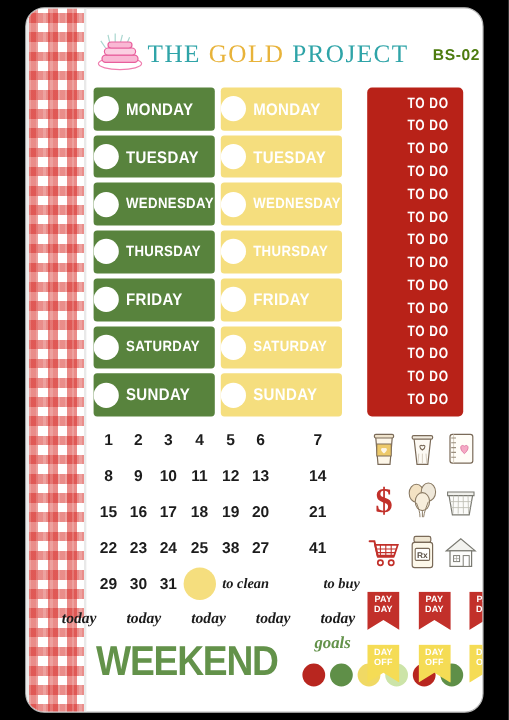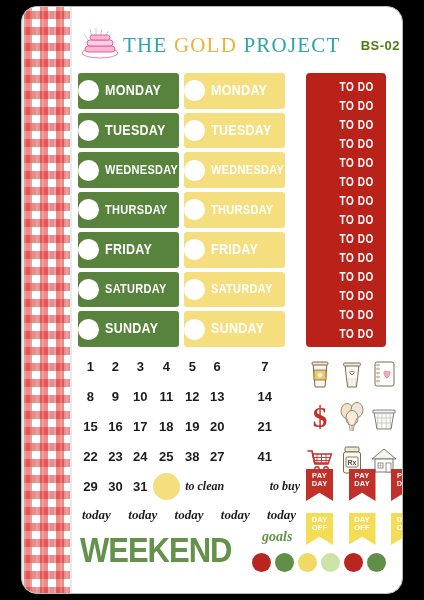--- a/index.html
+++ b/index.html
@@ -179,23 +179,24 @@
   }
   #label-to-clean { grid-column: 5 / 7; }
   #label-to-buy { grid-column: 7 / 8; margin-left: 40px; }
 
   
   #today-row {
     position: absolute;
     left: 56px; top: 496px;
     width: 222px; height: 24px;
     display: flex;
-    justify-content: space-between;
+    justify-content: flex-end;
     align-items: center;
     padding: 0 4px;
+    gap: 25px;
   }
   .today-label {
     font-family: "Liberation Serif", serif;
     font-style: italic;
     font-weight: bold;
     color: #1c1c1c;
     font-size: 13px;
   }
 
   
@@ -247,20 +248,21 @@
   .icon-cell { width: 30px; height: 32px; }
 
   
   .banner-row {
     position: absolute;
     left: 284px;
     width: 112px; height: 38px;
     display: flex;
     justify-content: space-between;
     align-items: flex-start;
+    margin-top: 24px;
   }
   #payday-row { top: 462px; }
   #dayoff-row { top: 506px; }
   .banner {
     width: 27px; height: 32px;
     display: flex;
     flex-direction: column;
     align-items: center;
     justify-content: flex-start;
     padding-top: 3px;

